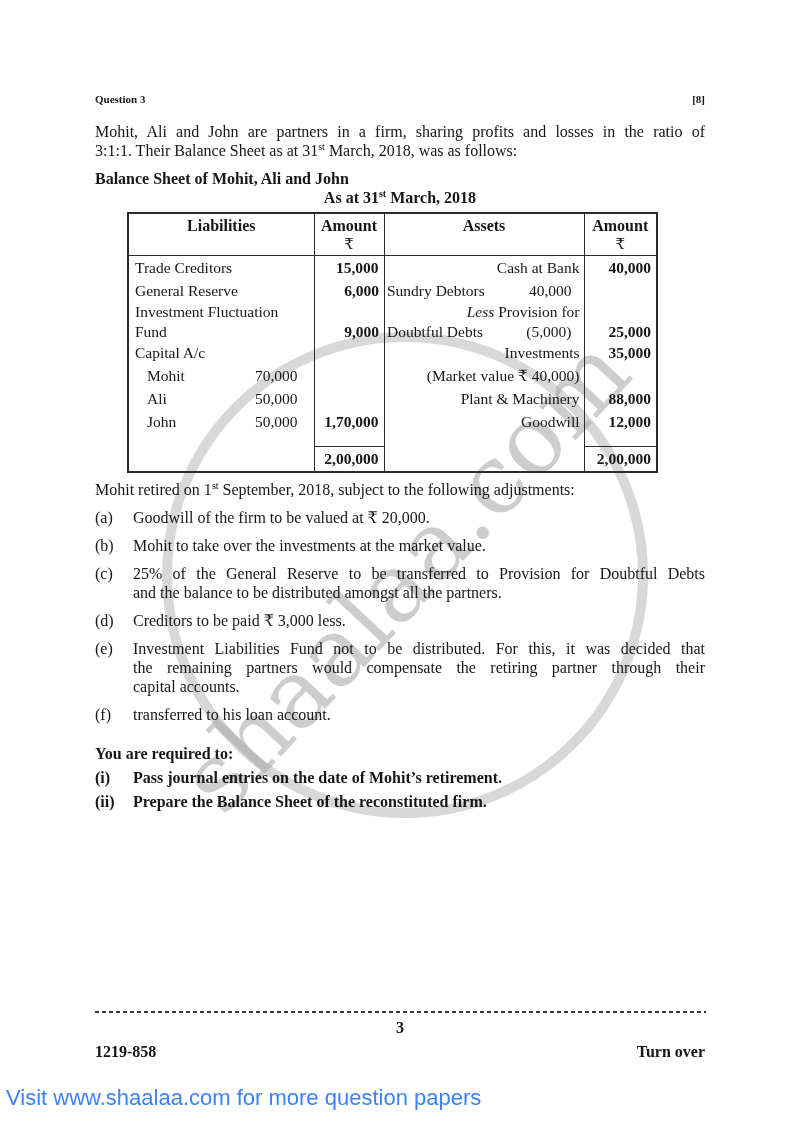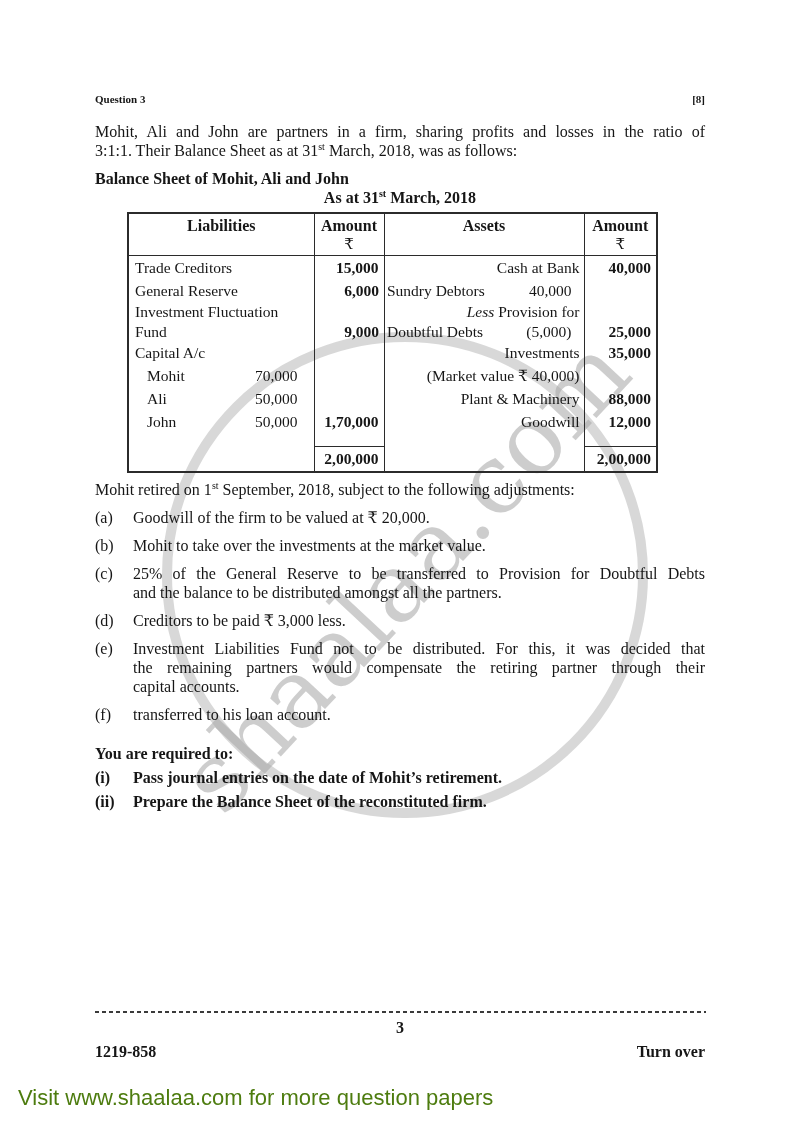--- a/index.html
+++ b/index.html
@@ -43,21 +43,21 @@
   .adj{display:flex;margin-bottom:9px;font-size:16px;line-height:19px;}
   .adj-label{width:38px;flex:none;}
   .adj-body{flex:1;min-width:0;}
   .reqs{margin-top:20px;font-size:16px;line-height:19px;font-weight:bold;}
   .req{display:flex;margin-top:5px;}
   .req-label{width:38px;flex:none;}
   .footer-sep{position:absolute;left:95px;top:1011px;width:611px;height:2px;z-index:1;
     background:repeating-linear-gradient(90deg,#3a3a3a 0 4px,transparent 4px 7px);}
   .page-num{position:absolute;left:95px;top:1019px;width:610px;text-align:center;font-weight:bold;font-size:16px;z-index:1;}
   .footer-row{position:absolute;left:95px;top:1043px;width:610px;display:flex;justify-content:space-between;font-weight:bold;font-size:16px;z-index:1;}
-  .site-banner{position:absolute;left:18px;top:1085px;font-family:"Liberation Sans","DejaVu Sans",sans-serif;font-size:22px;color:#4d7c0f;z-index:1;}
+  .site-banner{position:absolute;left:6px;top:1085px;font-family:"Liberation Sans","DejaVu Sans",sans-serif;font-size:22px;color:#3b82f6;z-index:1;}
 </style>
 </head>
 <body>
 
 <div class="page">
 
   <svg class="watermark" width="800" height="1130" viewBox="0 0 800 1130">
     <circle cx="405" cy="575" r="238" fill="none" stroke="#b2b2b2" stroke-width="10" opacity="0.5"></circle>
     <text x="405" y="575" text-anchor="middle" dominant-baseline="central" font-family="DejaVu Serif, serif" font-size="96" fill="#a6a6a6" opacity="0.55" transform="rotate(-47 405 575)">shaalaa.com</text>
   </svg>

